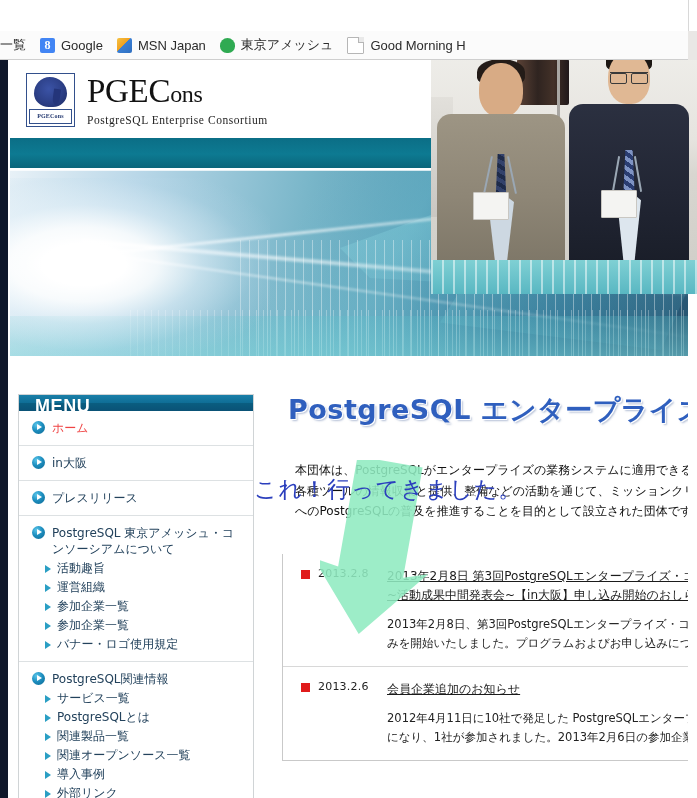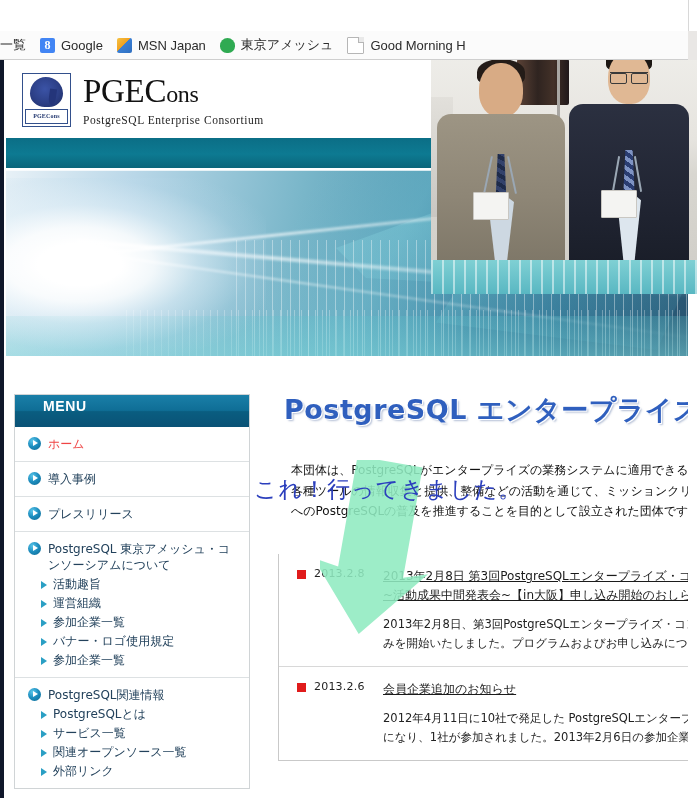--- a/index.html
+++ b/index.html
@@ -38,21 +38,21 @@
   .ic-doc:after{content:"";position:absolute;right:-1px;top:-1px;width:5px;height:5px;
           background:#e9e9e9;border-left:1px solid #b6b6b6;border-bottom:1px solid #b6b6b6;}
 
   #chrome-right-gap{position:absolute;left:688px;top:0;width:9px;height:60px;background:#e9e7e5;}
   #chrome-right-gap .inner{position:absolute;left:0;top:0;width:9px;height:31px;background:#ffffff;
           border-left:1px solid #d8d8d8;box-sizing:border-box;}
 
   
   #viewport{position:absolute;left:0;top:60px;width:688px;height:738px;background:#ffffff;overflow:hidden;}
   #page-frame{position:absolute;left:0;top:0;width:688px;height:738px;
-              border-left:4px solid #0f172a;box-sizing:border-box;background:#fff;}
+              border-left:8px solid #0f172a;box-sizing:border-box;background:#fff;}
 
   
   #site-header{position:absolute;left:2px;top:0;width:686px;height:78px;background:#ffffff;}
   #logo-block{position:absolute;left:16px;top:13px;display:flex;align-items:center;}
   #logo-mark{width:47px;height:52px;border:1px solid #33508c;background:#fff;position:relative;flex:none;}
   #logo-mark .eleph{position:absolute;left:7px;top:3px;width:33px;height:30px;
         background:radial-gradient(ellipse at 45% 40%,#3b53a6 0%,#2c3f86 55%,#1d2c63 100%);
         border-radius:48% 52% 42% 45%/55% 55% 45% 45%;}
   #logo-mark .eleph:after{content:"";position:absolute;left:19px;top:12px;width:7px;height:16px;
         background:#24357a;border-radius:0 0 50% 50%;transform:rotate(8deg);}
@@ -110,22 +110,22 @@
   #hero .teal-bottom{position:absolute;left:0;bottom:0;width:100%;height:40px;
         background:linear-gradient(180deg,rgba(95,195,205,.25),rgba(120,210,215,.55));}
   #hero .topline{position:absolute;left:0;top:0;width:100%;height:1px;background:rgba(255,255,255,.75);}
 
   
   #content-area{position:absolute;left:2px;top:296px;width:686px;height:442px;background:#ffffff;}
 
   
   #sidebar{position:absolute;left:8px;top:38px;width:236px;background:#ffffff;
         border:1px solid #d0d4d6;box-sizing:border-box;}
-  #menu-header{height:32px;background:linear-gradient(180deg,#1a7fa8 0%,#0f6e96 48%,#0a5d80 52%,#0a5276 100%);
-        color:#ffffff;font-size:14px;font-weight:bold;line-height:22px;padding-left:28px;
+  #menu-header{height:16px;background:linear-gradient(180deg,#1a7fa8 0%,#0f6e96 48%,#0a5d80 52%,#0a5276 100%);
+        color:#ffffff;font-size:18px;font-weight:bold;line-height:22px;padding-left:16px;
         letter-spacing:.6px;font-family:"Liberation Sans",sans-serif;}
   .menu-group{border-bottom:1px solid #dde1e3;padding:9px 0 9px 0;}
   .menu-group:last-child{border-bottom:none;}
   .menu-top{display:flex;align-items:flex-start;padding-left:13px;padding-right:8px;}
   .bullet{width:13px;height:13px;border-radius:50%;flex:none;margin-top:1px;margin-right:7px;
         background:radial-gradient(circle at 35% 30%,#5bc6ea 0%,#1e8fc0 45%,#0a6690 100%);position:relative;}
   .bullet:after{content:"";position:absolute;left:5px;top:3.2px;
         border-left:5px solid #ffffff;border-top:3.3px solid transparent;border-bottom:3.3px solid transparent;}
   .menu-top-label{font-size:12px;line-height:16px;color:#23425c;
         font-family:"DejaVu Sans","Liberation Sans",sans-serif;}
@@ -310,21 +310,21 @@
         <div class="menu-group">
           <div class="menu-top">
             <span class="bullet"></span>
             <span class="menu-top-label home">ホーム</span>
           </div>
         </div>
 
         <div class="menu-group">
           <div class="menu-top">
             <span class="bullet"></span>
-            <span class="menu-top-label">導入事例</span>
+            <span class="menu-top-label">in大阪</span>
           </div>
         </div>
 
         <div class="menu-group">
           <div class="menu-top">
             <span class="bullet"></span>
             <span class="menu-top-label">プレスリリース</span>
           </div>
         </div>
 
@@ -341,46 +341,54 @@
             <li>
               <span class="tri"></span>
               <span class="slabel">運営組織</span>
             </li>
             <li>
               <span class="tri"></span>
               <span class="slabel">参加企業一覧</span>
             </li>
             <li>
               <span class="tri"></span>
+              <span class="slabel">参加企業一覧</span>
+            </li>
+            <li>
+              <span class="tri"></span>
               <span class="slabel">バナー・ロゴ使用規定</span>
-            </li>
-            <li>
-              <span class="tri"></span>
-              <span class="slabel">参加企業一覧</span>
             </li>
           </ul>
         </div>
 
         <div class="menu-group">
           <div class="menu-top">
             <span class="bullet"></span>
             <span class="menu-top-label">PostgreSQL関連情報</span>
           </div>
           <ul class="submenu">
             <li>
               <span class="tri"></span>
+              <span class="slabel">サービス一覧</span>
+            </li>
+            <li>
+              <span class="tri"></span>
               <span class="slabel">PostgreSQLとは</span>
             </li>
             <li>
               <span class="tri"></span>
-              <span class="slabel">サービス一覧</span>
+              <span class="slabel">関連製品一覧</span>
             </li>
             <li>
               <span class="tri"></span>
               <span class="slabel">関連オープンソース一覧</span>
+            </li>
+            <li>
+              <span class="tri"></span>
+              <span class="slabel">導入事例</span>
             </li>
             <li>
               <span class="tri"></span>
               <span class="slabel">外部リンク</span>
             </li>
           </ul>
         </div>
       </div>
 
       <div id="main-col">

